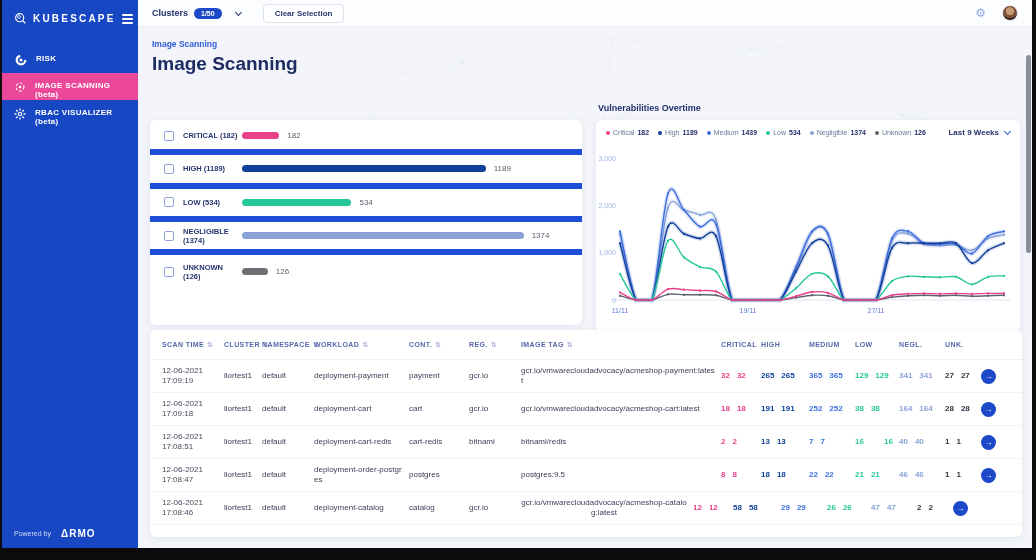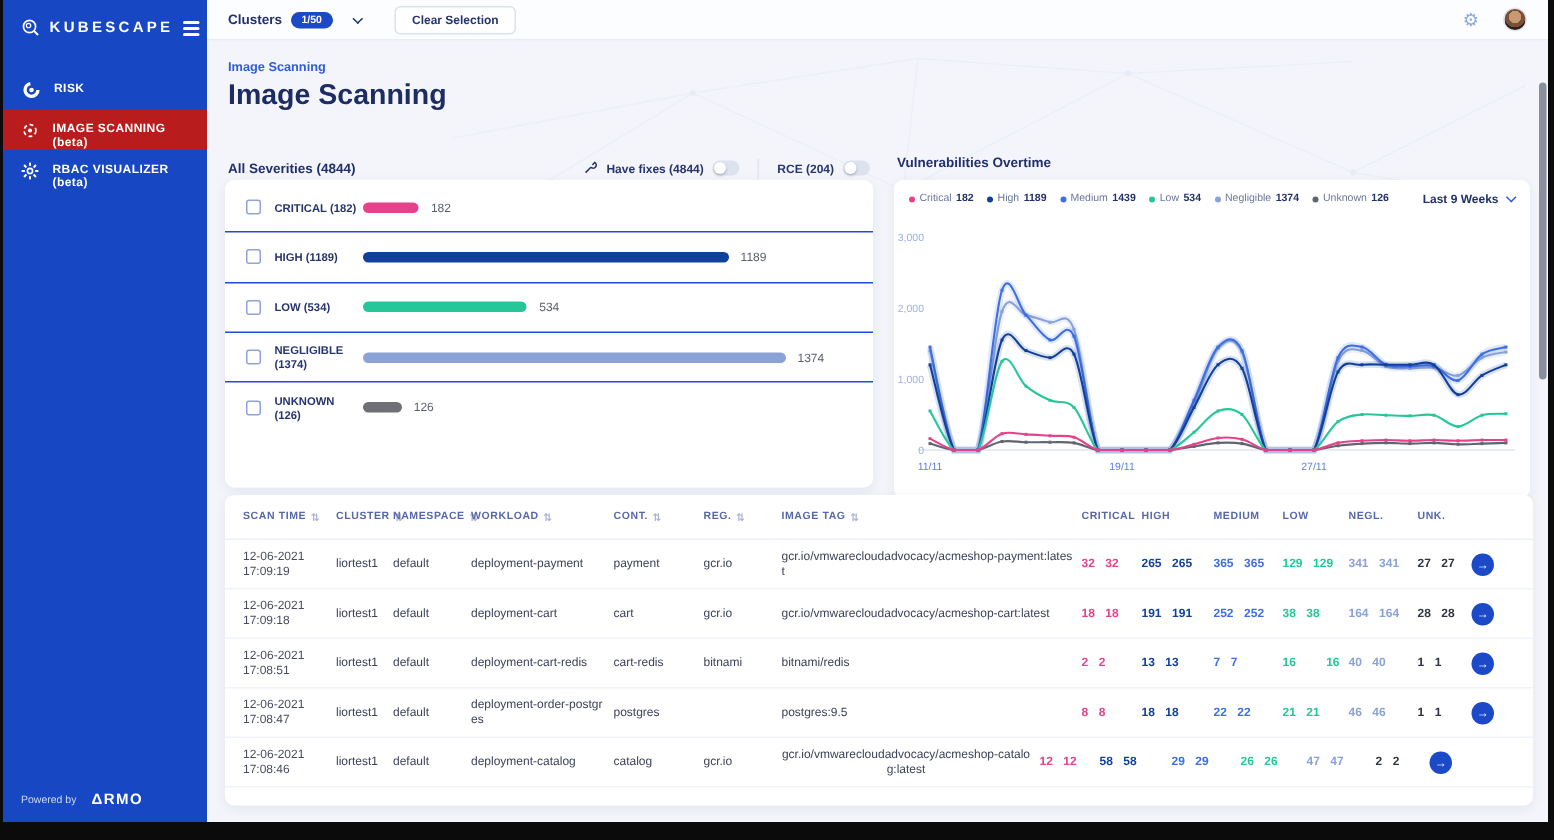--- a/index.html
+++ b/index.html
@@ -7,21 +7,21 @@
   .app{position:absolute;left:2px;top:0;width:1030px;height:548px;background:#f3f5fa;overflow:hidden}
 
   
   .sidebar{position:absolute;left:0;top:0;width:136px;height:100%;background:#1747c2;color:#fff;z-index:5}
   .logo-row{display:flex;align-items:center;gap:6px;padding:11px 12px 10px 12px}
   .brand{font-size:10px;font-weight:bold;letter-spacing:2.2px}
   .burger{margin-left:auto;display:flex;flex-direction:column;gap:2px;cursor:pointer}
   .burger i{display:block;width:11px;height:2px;background:#fff;border-radius:1px}
   .nav{margin-top:10px}
   .nav-item{display:flex;gap:9px;padding:8px 12px;font-size:8px;font-weight:bold;letter-spacing:.3px;cursor:pointer;height:27px}
-  .nav-item.active{background:#b91c1c}
+  .nav-item.active{background:#ec4899}
   .nav-icon{width:13px;display:flex;justify-content:center;align-items:center}
   .powered{position:absolute;bottom:9px;left:12px;display:flex;align-items:center;gap:10px}
   .powered .pby{font-size:7px;color:#cfd9f5}
   .powered .armo{font-size:10px;font-weight:bold;letter-spacing:1px}
 
   
   .topbar{position:absolute;left:136px;top:0;right:0;height:27px;background:#fcfdff;border-bottom:1px solid #e8ecf4;display:flex;align-items:center;padding:0 14px;z-index:4}
   .clusters-label{font-size:9px;font-weight:bold;color:#22306b}
   .badge{background:#1b49c8;color:#fff;font-size:7px;font-weight:bold;border-radius:8px;padding:2px 7px;margin-left:6px}
   .chev{width:5px;height:5px;border-right:1.5px solid #22306b;border-bottom:1.5px solid #22306b;transform:rotate(45deg);margin:-2px 0 0 14px}
@@ -40,21 +40,21 @@
 
   
   .sev-header{position:absolute;left:14px;top:76px;width:428px;display:flex;align-items:center}
   .sev-title{font-size:9px;font-weight:bold;color:#22306b}
   .sev-filters{margin-left:auto;display:flex;align-items:center;gap:6px}
   .filter-label{font-size:8px;font-weight:bold;color:#27356e}
   .toggle{width:18px;height:10px;border-radius:6px;background:#dde2ef;position:relative;cursor:pointer}
   .toggle i{position:absolute;left:1px;top:1px;width:8px;height:8px;border-radius:50%;background:#fff;box-shadow:0 1px 2px rgba(0,0,0,.25)}
   .vdiv{width:1px;height:13px;background:#e1e5f0;margin:0 6px}
   .sev-card{left:12px;top:93px;width:432px;height:205px;padding-top:2px}
-  .sev-row{height:33.3px;display:flex;align-items:center;padding:0 14px;border-bottom:1px solid #1d4ed8}
+  .sev-row{height:33.3px;display:flex;align-items:center;padding:0 14px;border-bottom:6px solid #1d4ed8}
   .sev-row:last-child{border-bottom:none}
   .cbx{width:10px;height:10px;border:1px solid #8fa3d9;border-radius:2px;background:#fff;flex:0 0 auto;cursor:pointer}
   .sev-label{width:59px;margin-left:9px;font-size:7.5px;font-weight:bold;color:#27356e;flex:0 0 auto}
   .sev-bar{height:7px;border-radius:4px;flex:0 0 auto}
   .sev-val{font-size:8px;color:#5a5f6e;margin-left:8px}
 
   
   .chart-title{position:absolute;left:460px;top:76px;font-size:9px;font-weight:bold;color:#22306b}
   .chart-card{left:458px;top:93px;width:424px;height:212px}
   .legend{position:absolute;left:10px;top:9px;display:flex;gap:9px;align-items:center}
@@ -165,39 +165,20 @@
           <circle cx="160" cy="35" r="2"></circle>
           <circle cx="300" cy="100" r="2"></circle>
           <circle cx="450" cy="22" r="2"></circle>
           <circle cx="600" cy="88" r="2"></circle>
         </g>
     </svg>
 
     <div class="breadcrumb">Image Scanning</div>
     <div class="page-title">Image Scanning</div>
 
-    <div class="sev-header">
-      <span class="sev-title">All Severities (4844)</span>
-      <div class="sev-filters">
-        <span>
-          <svg width="9" height="9" viewBox="0 0 10 10">
-              <path d="M1.5 9 L5.5 5 M5.5 5 a2.3 2.3 0 1 0 2.8-3.6 L6.6 3.4" stroke="#27356e" fill="none" stroke-width="1.1"></path>
-            </svg>
-        </span>
-        <span class="filter-label">Have fixes (4844)</span>
-        <span class="toggle">
-            <i></i>
-          </span>
-        <span class="vdiv"></span>
-        <span class="filter-label">RCE (204)</span>
-        <span class="toggle">
-            <i></i>
-          </span>
-      </div>
-    </div>
 
     <div class="card sev-card" id="sev-card">
         <div class="sev-row">
           <span class="cbx"></span>
           <span class="sev-label">CRITICAL (182)</span>
           <span class="sev-bar" style="width: 37.3106px; background: rgb(232, 65, 139);"></span>
           <span class="sev-val">182</span>
         </div>
         <div class="sev-row">
           <span class="cbx"></span>

